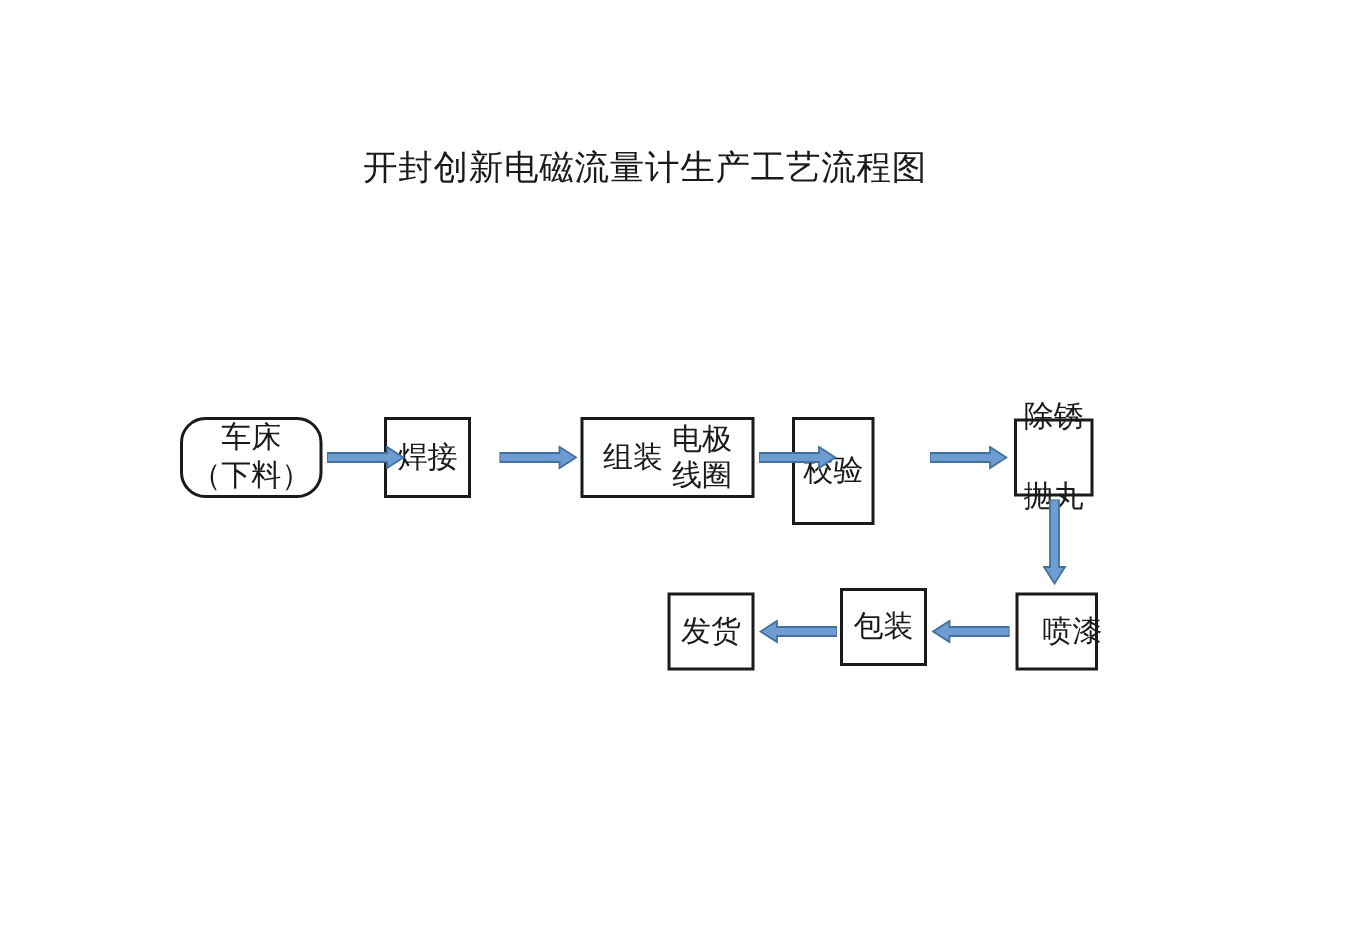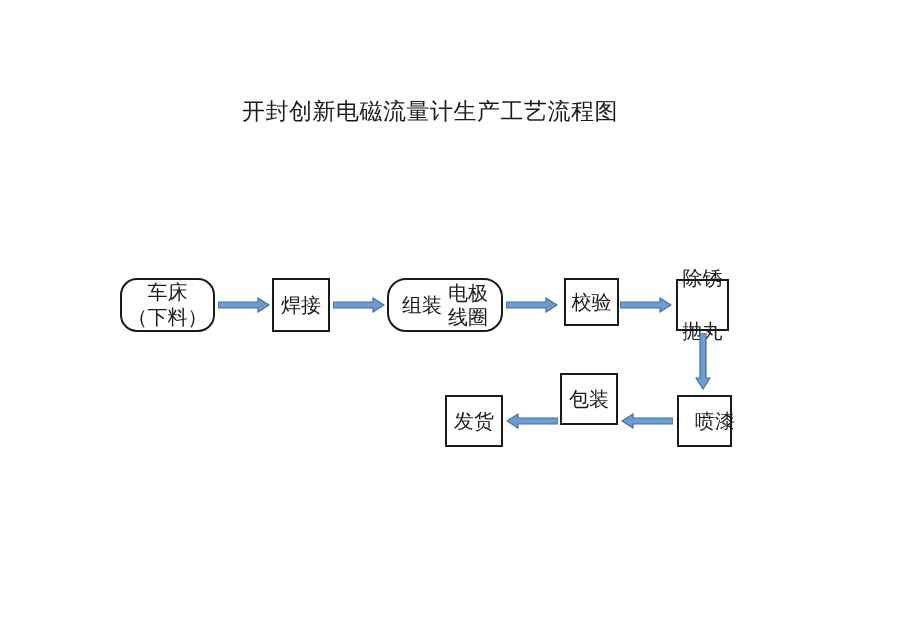--- a/index.html
+++ b/index.html
@@ -34,26 +34,26 @@
     font-size: 20px;
     line-height: 25px;
     text-align: center;
     white-space: nowrap;
   }
   .fbox.row { flex-direction: row; gap: 6px; }
   .sub { display: flex; flex-direction: column; line-height: 24px; }
   .arrow { position: absolute; display: block; }
   
   #box-lathe    { left: 120px; top: 278px; width: 95px;  height: 54px; border-radius: 17px; }
-  #box-weld     { left: 272px; top: 278px; width: 58px;  height: 54px; }
-  #box-assemble { left: 387px; top: 278px; width: 116px; height: 54px; border-radius: 19px; }
-  #box-verify   { left: 564px; top: 278px; width: 55px;  height: 48px; }
+  #box-weld     { left: 256px; top: 278px; width: 58px;  height: 54px; }
+  #box-assemble { left: 387px; top: 278px; width: 116px; height: 54px; }
+  #box-verify   { left: 528px; top: 278px; width: 55px;  height: 72px; }
   #box-derust   { left: 676px; top: 279px; width: 53px;  height: 52px; gap: 28px; }
   #box-paint    { left: 677px; top: 395px; width: 55px;  height: 52px; padding-left: 21px; }
-  #box-pack     { left: 560px; top: 373px; width: 58px;  height: 52px; }
+  #box-pack     { left: 560px; top: 392px; width: 58px;  height: 52px; }
   #box-ship     { left: 445px; top: 395px; width: 58px;  height: 52px; }
   
   #arr1 { left: 218px; top: 297px; }
   #arr2 { left: 333px; top: 297px; }
   #arr3 { left: 506px; top: 297px; }
   #arr4 { left: 620px; top: 297px; }
   #arr5 { left: 695px; top: 333px; }
   #arr6 { left: 621px; top: 413px; }
   #arr7 { left: 506px; top: 413px; }
 </style>

